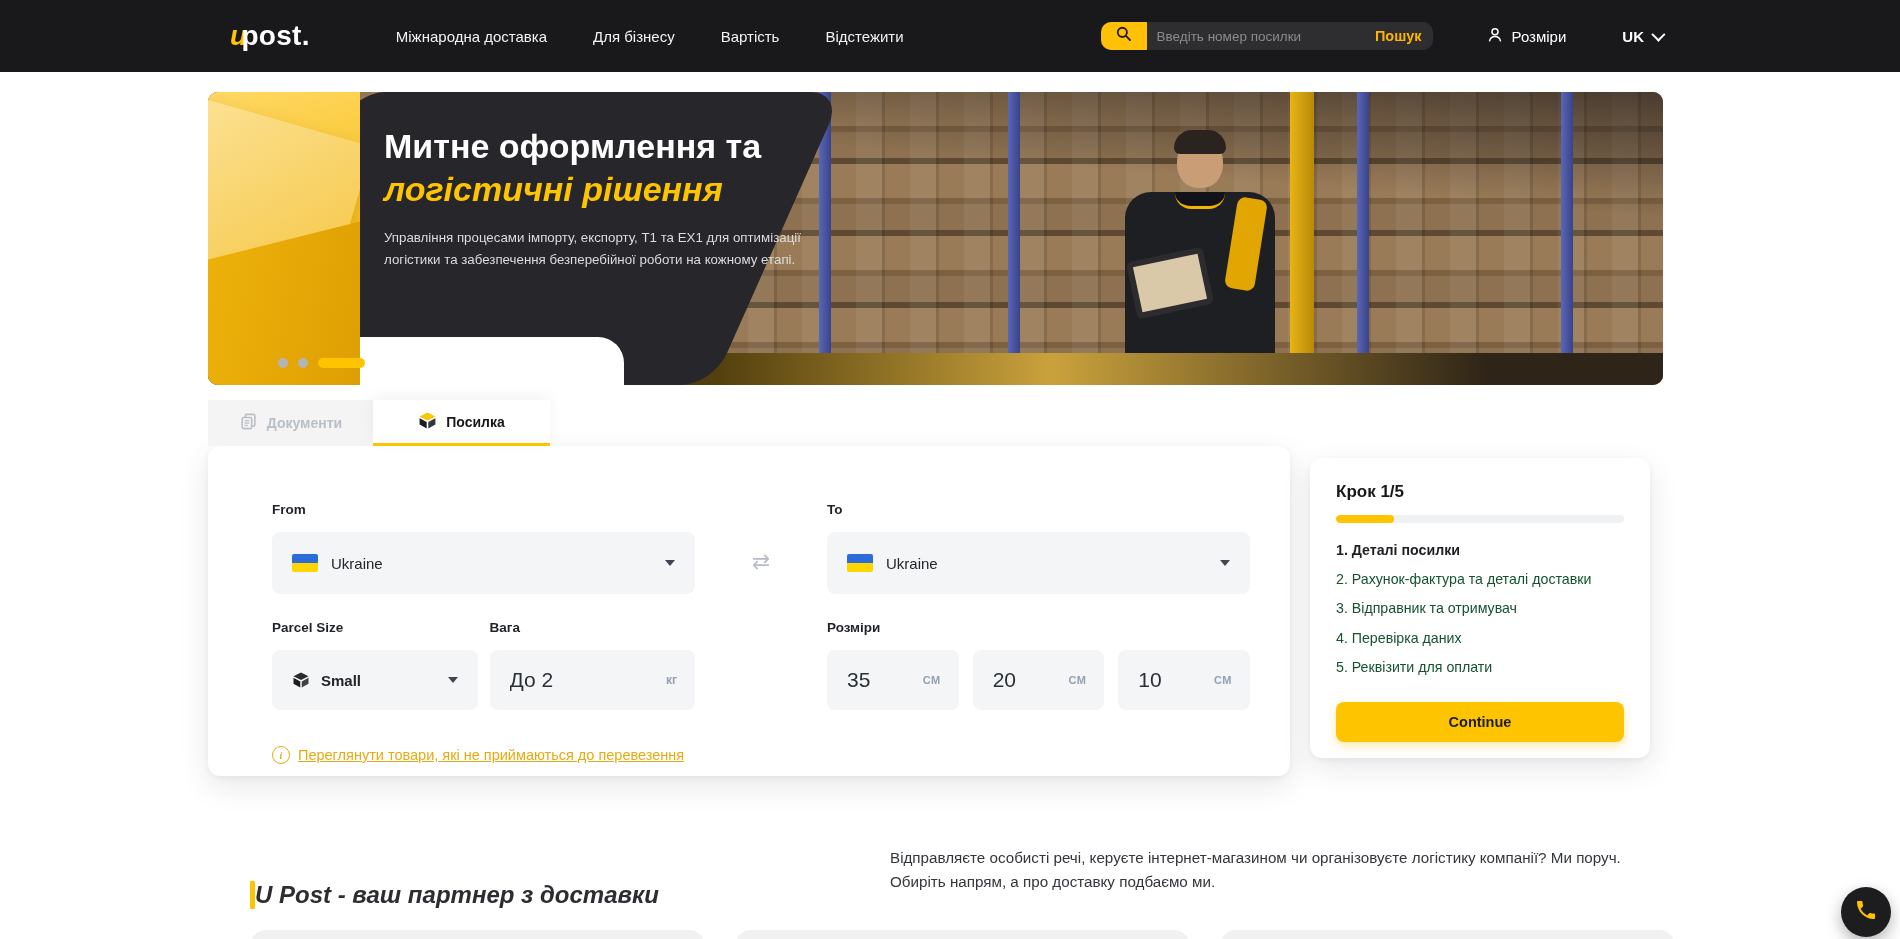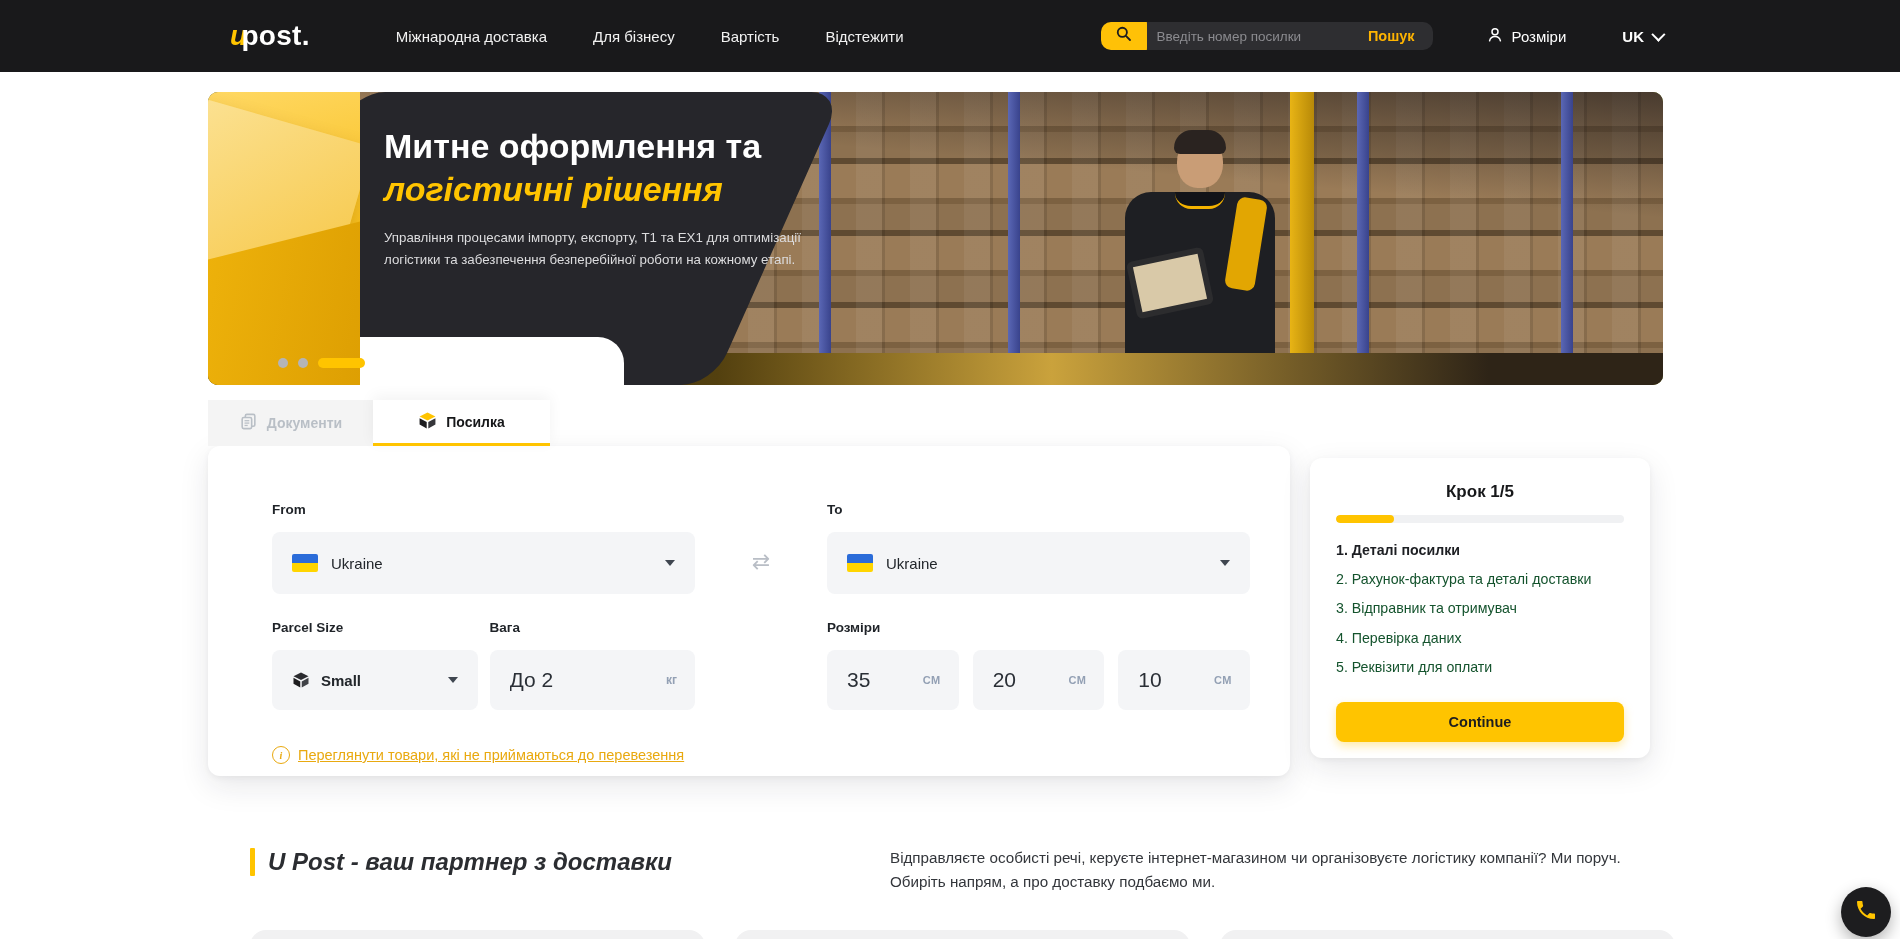--- a/index.html
+++ b/index.html
@@ -10,21 +10,21 @@
   .header{position:absolute;top:0;left:0;right:0;height:72px;background:#19191b;display:flex;align-items:center;padding:0 238px 0 230px;box-sizing:border-box;}
   .logo{font-size:28px;font-weight:800;color:#fff;letter-spacing:.3px;cursor:pointer;display:flex;align-items:baseline;}
   .logo .u{color:#ffc400;font-style:italic;}
   .logo .p{color:#fff;margin-left:-6px;}
   .nav{display:flex;gap:46px;margin-left:86px;}
   .nav-item{color:#f1f1f1;font-size:15px;cursor:pointer;white-space:nowrap;}
   .searchbar{margin-left:auto;display:flex;align-items:center;width:332px;height:28px;background:#2e2e31;border-radius:10px;overflow:hidden;}
   .search-btn{width:46px;height:42px;background:#ffc107;border-radius:9px;display:flex;align-items:center;justify-content:center;cursor:pointer;flex:none;}
   .searchbar input{flex:1;min-width:0;background:transparent;border:none;outline:none;color:#ddd;font-size:13.5px;padding:0 10px;font-family:inherit;}
   .searchbar input::placeholder{color:#8b8b8f;}
-  .search-submit{color:#ffb400;font-size:14.5px;font-weight:700;padding-right:18px;cursor:pointer;}
+  .search-submit{color:#ffb400;font-size:14.5px;font-weight:700;padding-right:11px;cursor:pointer;}
   .login{display:flex;align-items:center;gap:7px;color:#fff;font-size:15px;margin-left:52px;cursor:pointer;white-space:nowrap;}
   .lang{display:flex;align-items:center;gap:8px;color:#fff;font-size:15px;margin-left:56px;cursor:pointer;font-weight:600;}
   .chev{width:8px;height:8px;border-right:2px solid #fff;border-bottom:2px solid #fff;transform:rotate(45deg) translateY(-2px);}
 
   
   .banner{position:absolute;top:92px;left:208px;width:1455px;height:293px;border-radius:10px;overflow:hidden;background:#4d7c0f;}
   .hero-photo{position:absolute;inset:0;z-index:1;
     background:
       linear-gradient(185deg, rgba(18,16,20,.6) 0%, rgba(18,16,20,0) 30%),
       repeating-linear-gradient(90deg, rgba(255,255,255,.06) 0 26px, rgba(0,0,0,.12) 26px 29px, rgba(0,0,0,0) 29px 54px),
@@ -81,30 +81,30 @@
   .unit-kg{font-size:12px;font-weight:600;color:#93a0b4;margin-left:8px;flex:none;}
   .dims{display:flex;gap:14px;}
   .dims .box{flex:1;}
   .psize .selval{font-weight:700;}
   .restricted{margin-top:36px;display:flex;align-items:center;gap:8px;color:#e9a90f;font-size:14.5px;cursor:pointer;}
   .restricted .txt{text-decoration:underline;}
   .info-circ{width:16px;height:16px;border:1.5px solid #e9a90f;border-radius:50%;display:inline-flex;align-items:center;justify-content:center;font-size:10px;font-weight:700;font-style:italic;font-family:"Liberation Serif",serif;flex:none;}
 
   
   .steps-card{position:absolute;top:458px;left:1310px;width:340px;height:300px;box-sizing:border-box;padding:24px 26px;}
-  .steps-title{font-size:17px;font-weight:700;color:#17181a;text-align:center;}
+  .steps-title{font-size:17px;font-weight:700;color:#17181a;}
   .progress{margin-top:13px;height:8px;border-radius:4px;background:#f0f1f3;overflow:hidden;}
   .progress-fill{height:100%;border-radius:4px;background:#ffc400;width:20%;}
   .steps-list{margin-top:18px;}
   .step{font-size:14.2px;color:#14532d;margin:10px 0;line-height:1.35;}
   .step.current{color:#1d1f23;font-weight:700;}
   .continue{position:absolute;left:26px;right:26px;bottom:16px;height:40px;background:#ffc400;border:none;border-radius:8px;font-size:14.5px;font-weight:700;color:#1d1d1f;cursor:pointer;font-family:inherit;box-shadow:0 4px 10px rgba(255,196,0,.35);}
 
   
-  .sec-title-wrap{position:absolute;top:848px;left:250px;display:flex;align-items:center;gap:13px;}
+  .sec-title-wrap{position:absolute;top:881px;left:250px;display:flex;align-items:center;}
   .accent-bar{width:5px;height:28px;background:#ffc400;border-radius:1px;}
   .sec-title{font-size:24px;font-weight:700;font-style:italic;color:#2b2d31;}
   .sec-desc{position:absolute;top:846px;left:890px;width:778px;font-size:15.2px;color:#33363b;line-height:1.55;}
 
   
   .stubs{position:absolute;top:930px;left:250px;width:1425px;display:grid;grid-template-columns:1fr 1fr 1fr;gap:30px;}
   .stub{height:40px;background:#f1f1f2;border-radius:16px 16px 0 0;}
 
   
   .fab{position:absolute;left:1841px;top:887px;width:50px;height:50px;border-radius:50%;background:#1d1d1f;display:flex;align-items:center;justify-content:center;cursor:pointer;box-shadow:0 6px 16px rgba(0,0,0,.3);}

